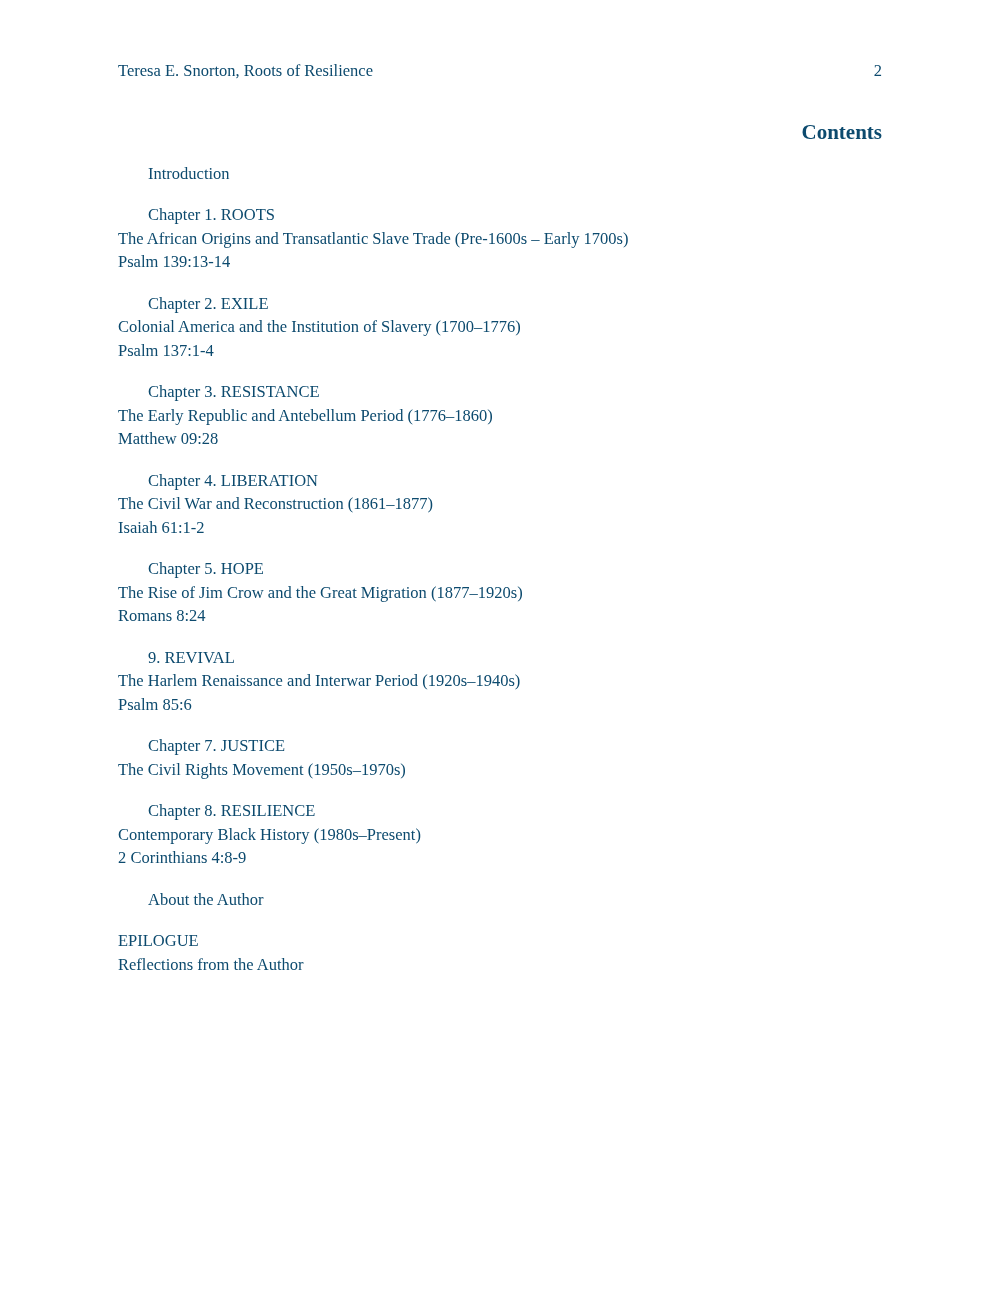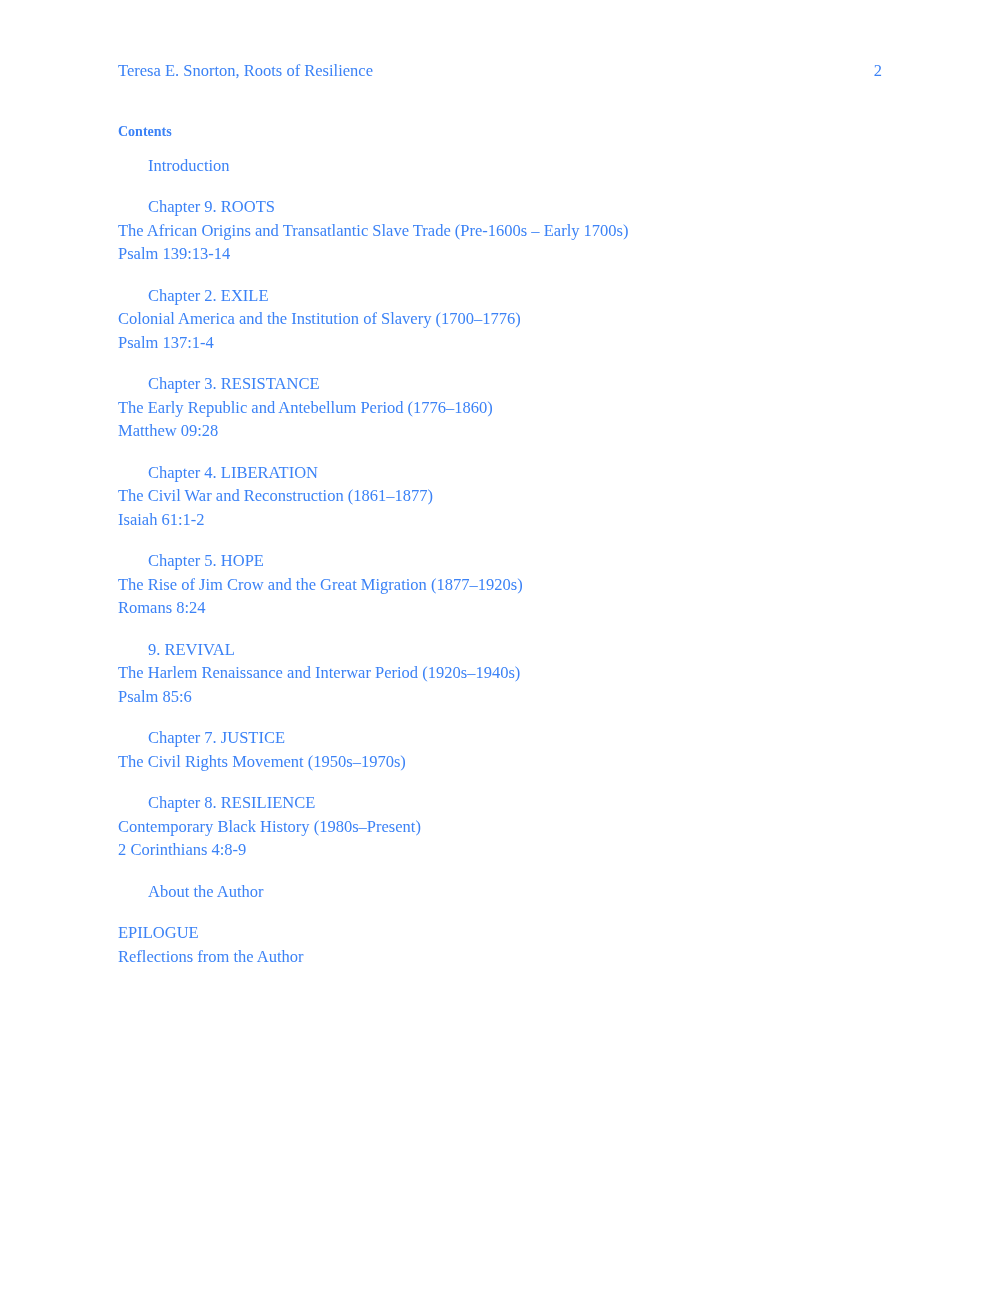--- a/index.html
+++ b/index.html
@@ -8,39 +8,39 @@
     background: #ffffff;
   }
   .page {
     position: relative;
     width: 1000px;
     height: 1117px;
     background: #ffffff;
     box-sizing: border-box;
     padding: 59px 118px 0 118px;
     font-family: "Liberation Serif", "DejaVu Serif", serif;
-    color: #3b82f6;
+    color: #0c4a6e;
     font-size: 16.5px;
     line-height: 23.5px;
     overflow: hidden;
   }
   .page-header {
     display: flex;
     justify-content: space-between;
     align-items: baseline;
   }
   .doc-title {
-    text-align: left;
+    text-align: right;
     font-weight: bold;
-    font-size: 14px;
+    font-size: 21px;
     line-height: 24px;
     margin-top: 37px;
   }
   .toc {
-    margin-top: 10px;
+    margin-top: 18px;
   }
   .toc-block {
     margin-top: 18px;
   }
   .toc-block:first-child {
     margin-top: 0;
   }
   .toc-line {
     white-space: pre-wrap;
   }
@@ -57,21 +57,21 @@
     <span>2</span>
   </div>
 
   <div class="doc-title">Contents</div>
 
   <div class="toc">
       <div class="toc-block">
         <div class="toc-line indent">Introduction</div>
       </div>
       <div class="toc-block">
-        <div class="toc-line indent">Chapter 9. ROOTS</div>
+        <div class="toc-line indent">Chapter 1. ROOTS</div>
         <div class="toc-line">The African Origins and Transatlantic Slave Trade (Pre-1600s – Early 1700s)</div>
         <div class="toc-line">Psalm 139:13-14</div>
       </div>
       <div class="toc-block">
         <div class="toc-line indent">Chapter 2. EXILE</div>
         <div class="toc-line">Colonial America and the Institution of Slavery (1700–1776)</div>
         <div class="toc-line">Psalm 137:1-4</div>
       </div>
       <div class="toc-block">
         <div class="toc-line indent">Chapter 3. RESISTANCE</div>

